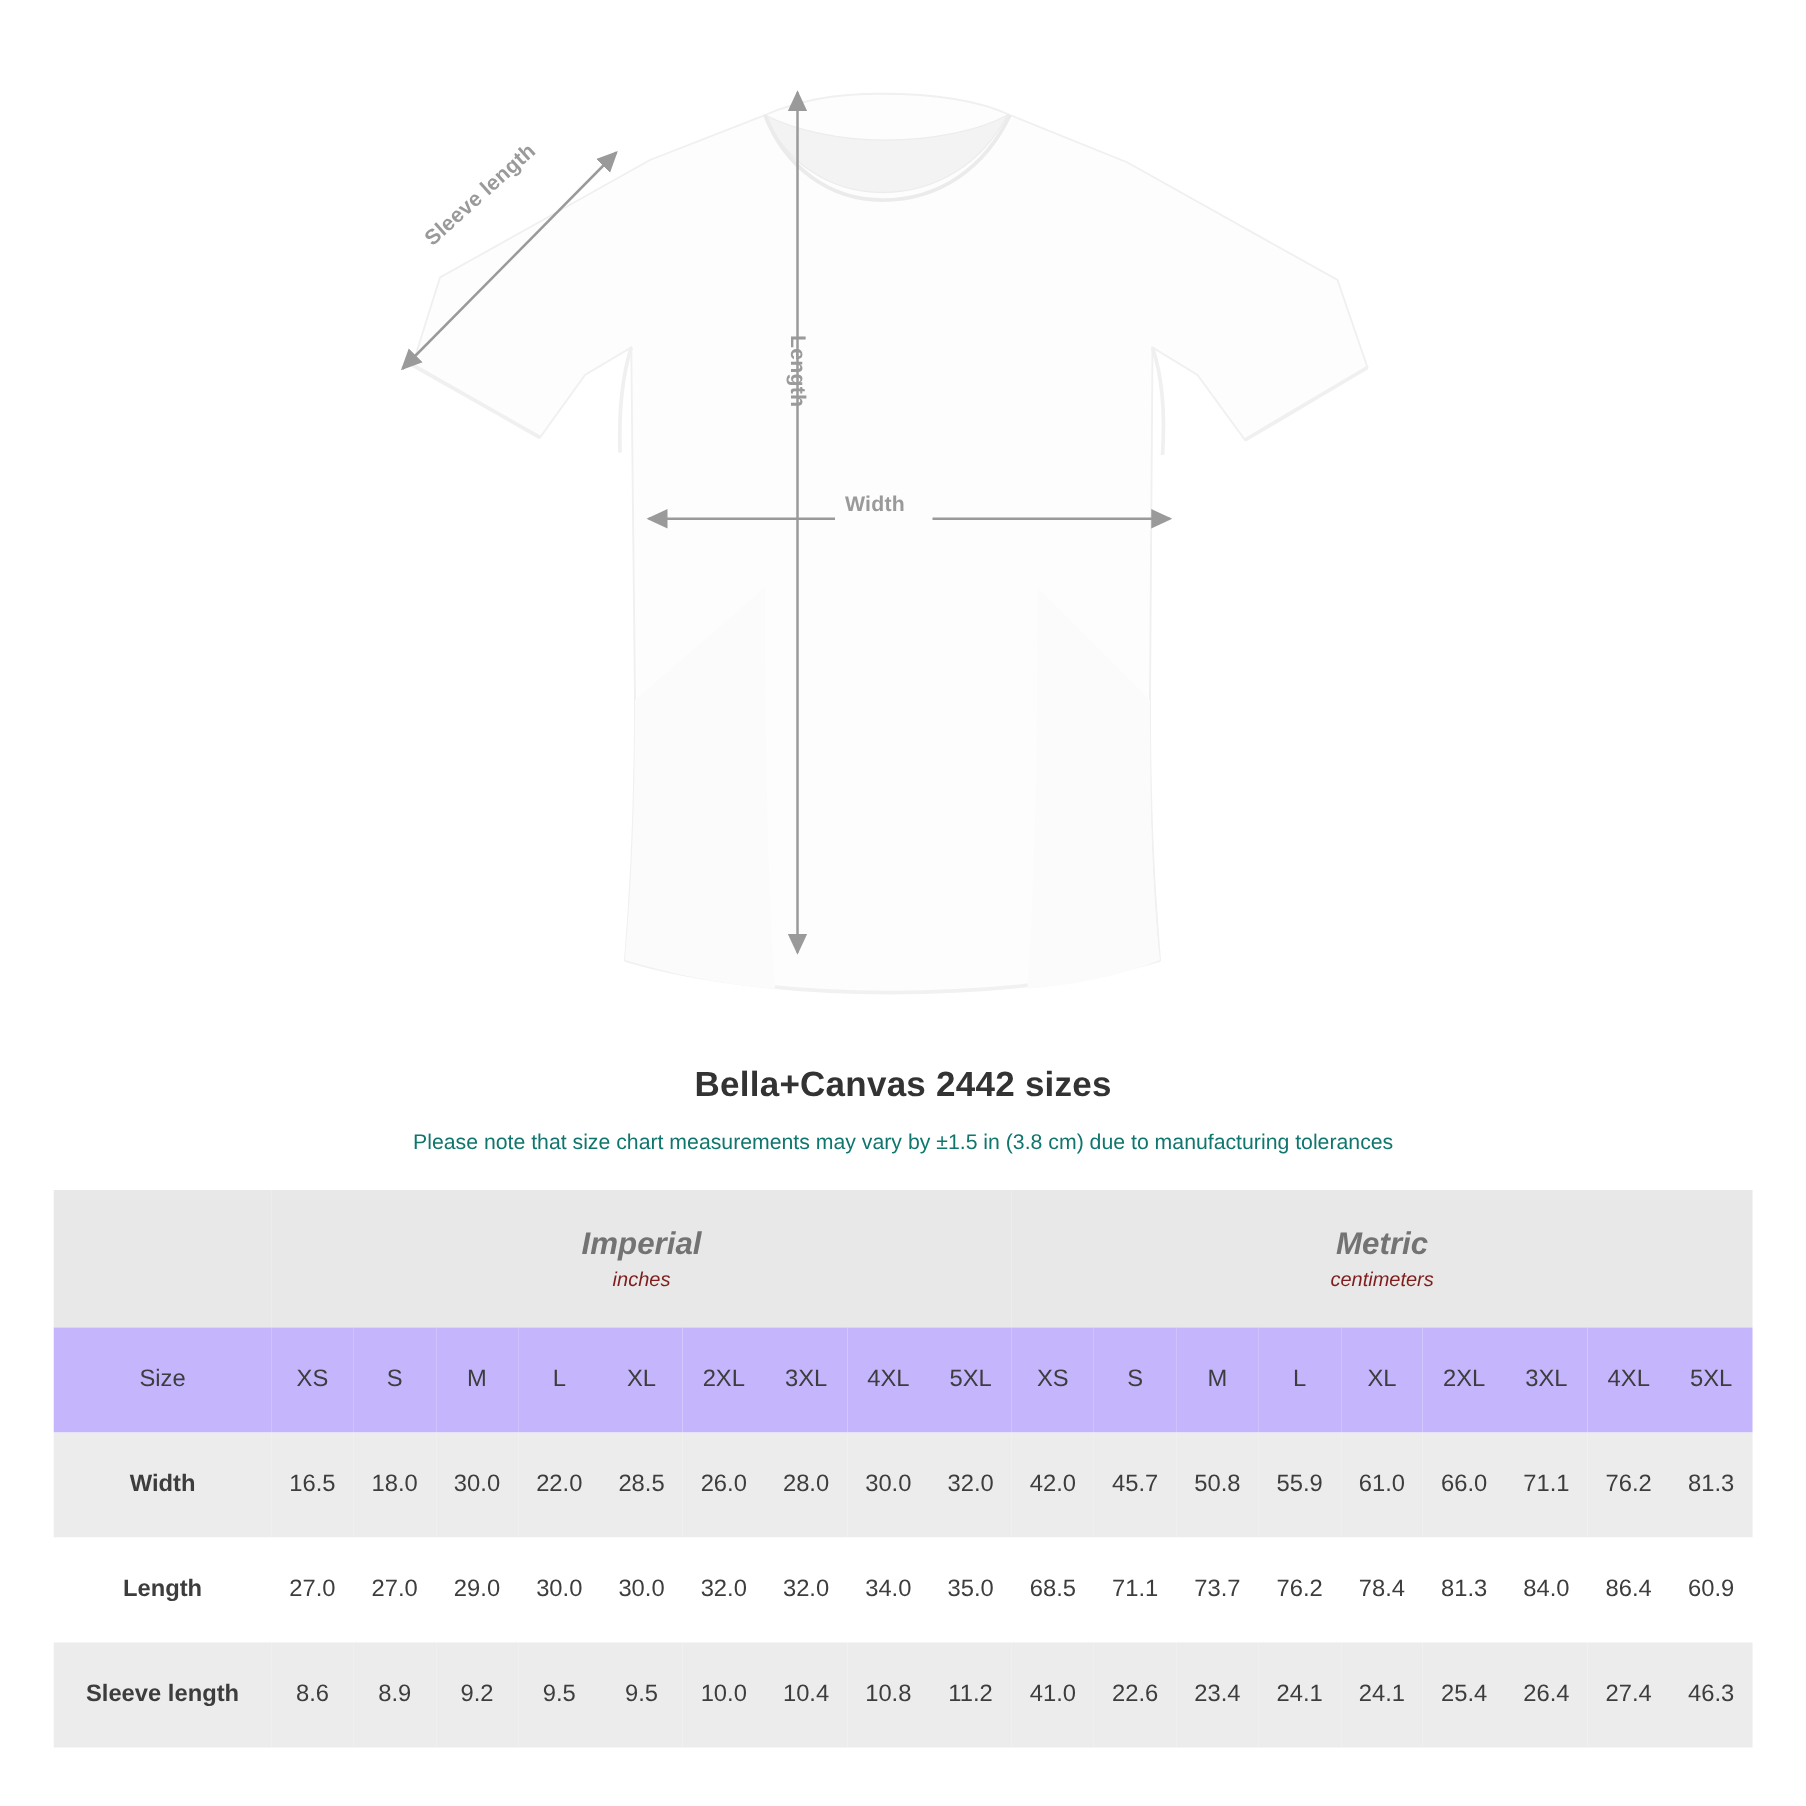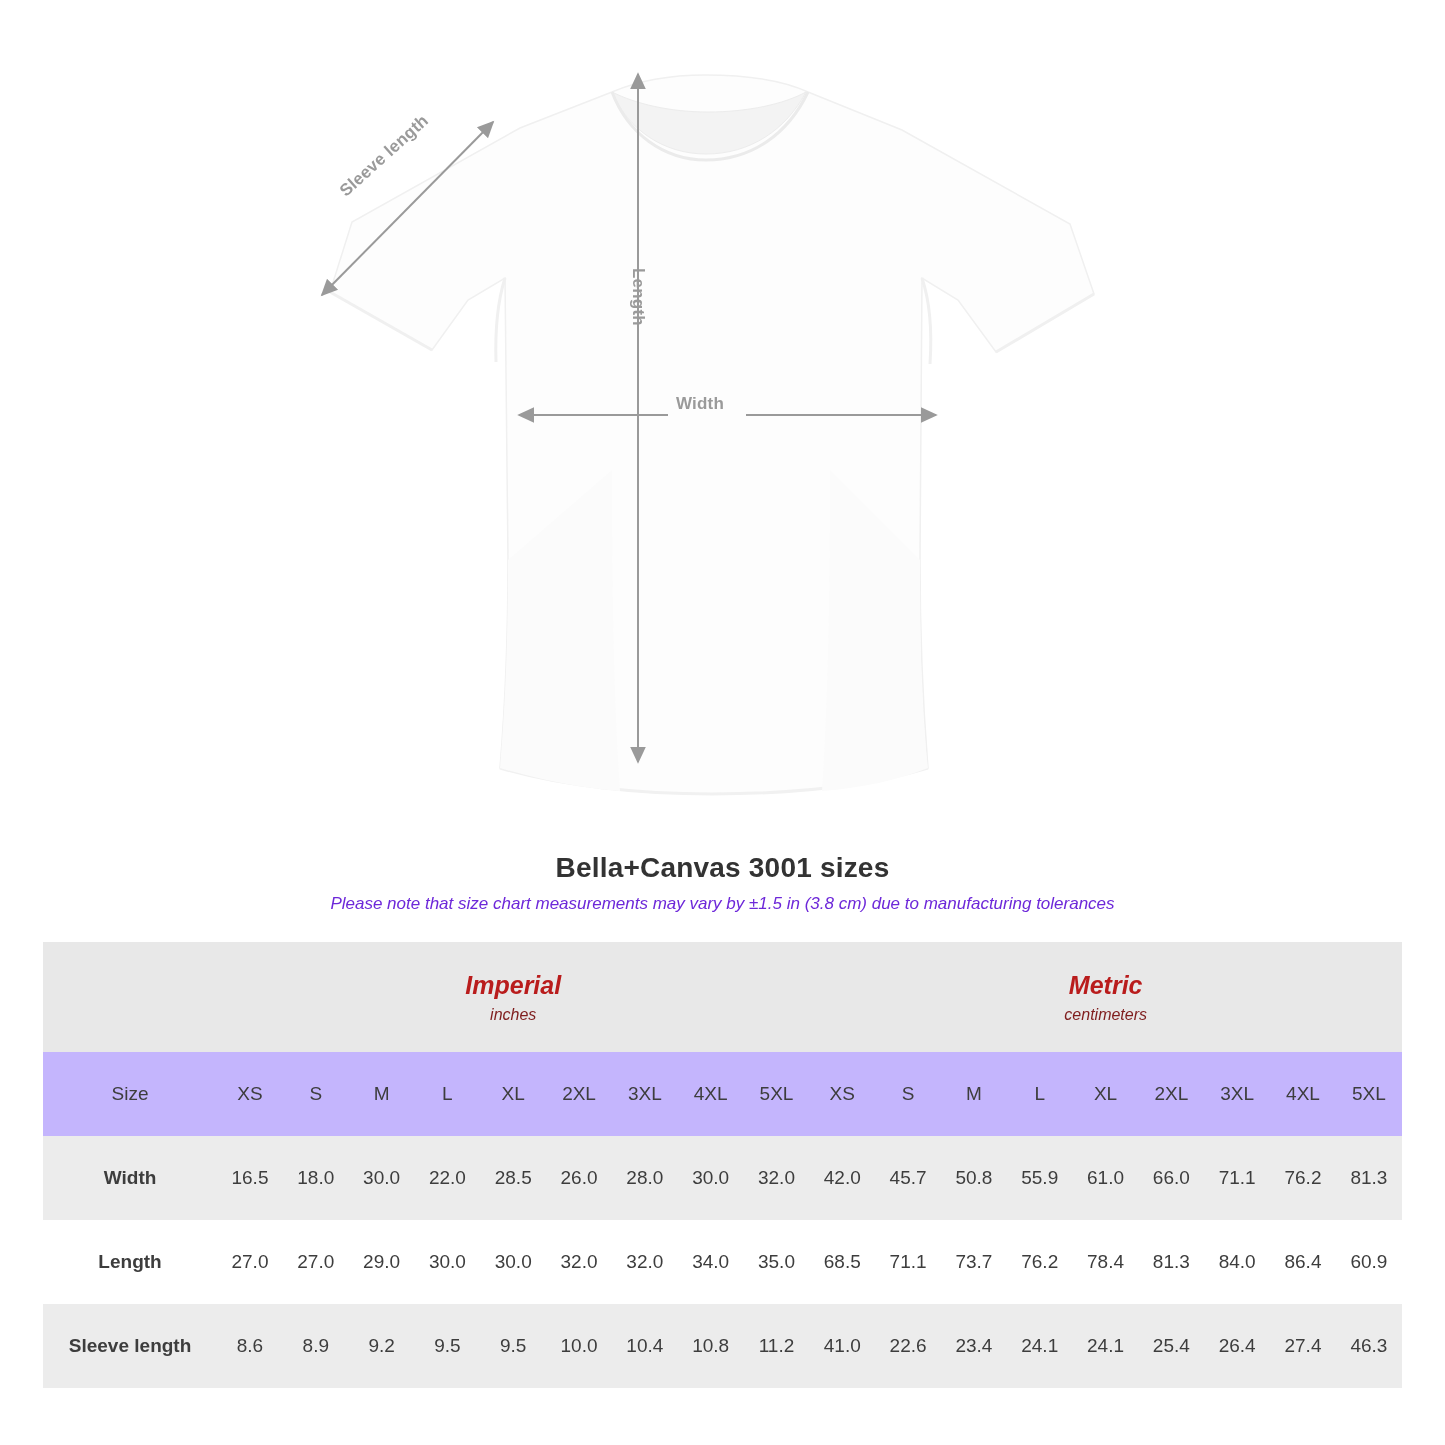--- a/index.html
+++ b/index.html
@@ -63,24 +63,23 @@
     text-align: center;
     margin-top: 22px;
   }
   .chart-title {
     font-size: 28px;
     font-weight: bold;
     color: #333333;
     letter-spacing: 0.2px;
   }
   .chart-note {
-    margin-top: 10px;
+    margin-top: 20px;
     font-size: 17px;
-    font-style: italic;
-    color: #6d28d9;
+    color: #0f766e;
   }
 
   
   .table-wrap {
     margin: 28px 43px 0 43px;
   }
   table.size-table {
     border-collapse: collapse;
     width: 1359px;
     table-layout: fixed;
@@ -92,21 +91,21 @@
   }
   
   .unit-row td {
     height: 110px;
     background: #e8e8e8;
   }
   .unit-title {
     font-size: 25px;
     font-style: italic;
     font-weight: bold;
-    color: #b91c1c;
+    color: #737373;
     line-height: 1.25;
   }
   .unit-sub {
     font-size: 16px;
     font-style: italic;
     color: #7f1d1d;
     margin-top: 4px;
   }
   
   .head-row td {
@@ -206,21 +205,21 @@
       <rect x="644" y="268" width="24" height="84" fill="#fdfdfd"></rect>
       <rect x="668" y="392" width="78" height="24" fill="#fdfdfd"></rect>
     </svg>
 
     <div class="dim-label" id="label-sleeve">Sleeve length</div>
     <div class="dim-label" id="label-length">Length</div>
     <div class="dim-label" id="label-width">Width</div>
   </div>
 
   <div class="title-block">
-    <div class="chart-title">Bella+Canvas 3001 sizes</div>
+    <div class="chart-title">Bella+Canvas 2442 sizes</div>
     <div class="chart-note">Please note that size chart measurements may vary by ±1.5 in (3.8 cm) due to manufacturing tolerances</div>
   </div>
 
   <div class="table-wrap">
     <table class="size-table">
       <colgroup>
         <col style="width:174px">
         <col span="18" style="width:65.8px">
       </colgroup>
       <tbody>

